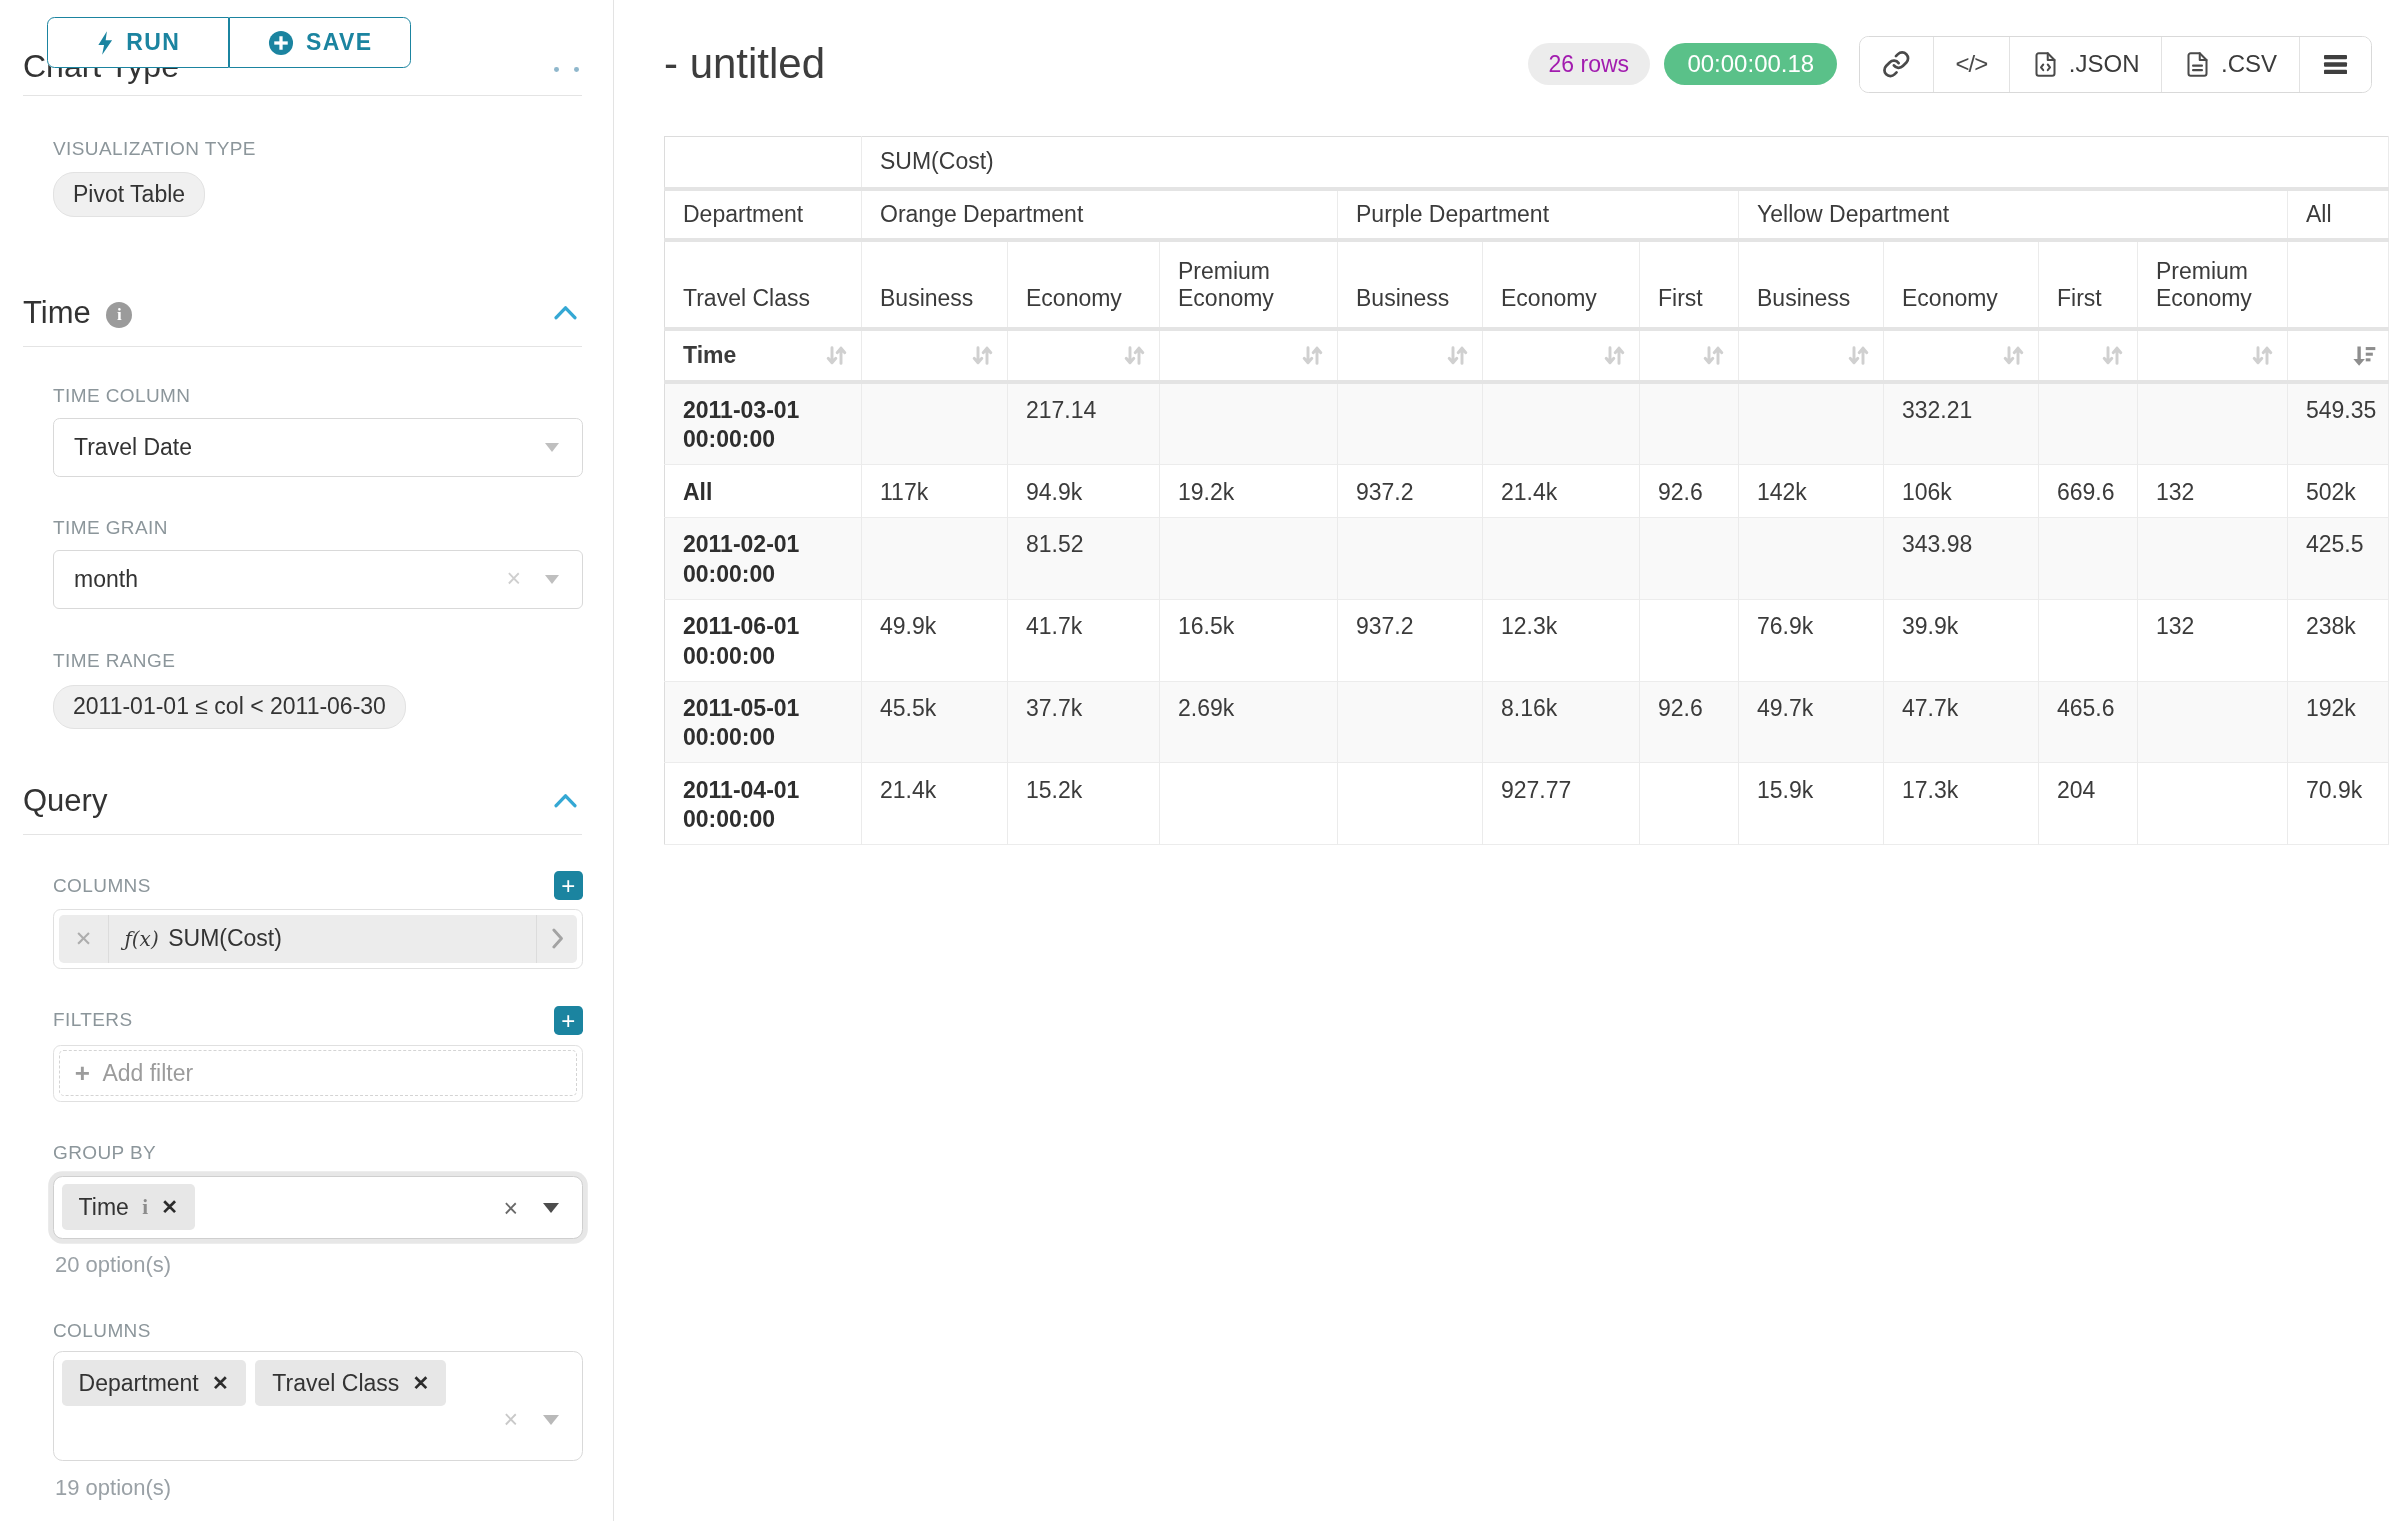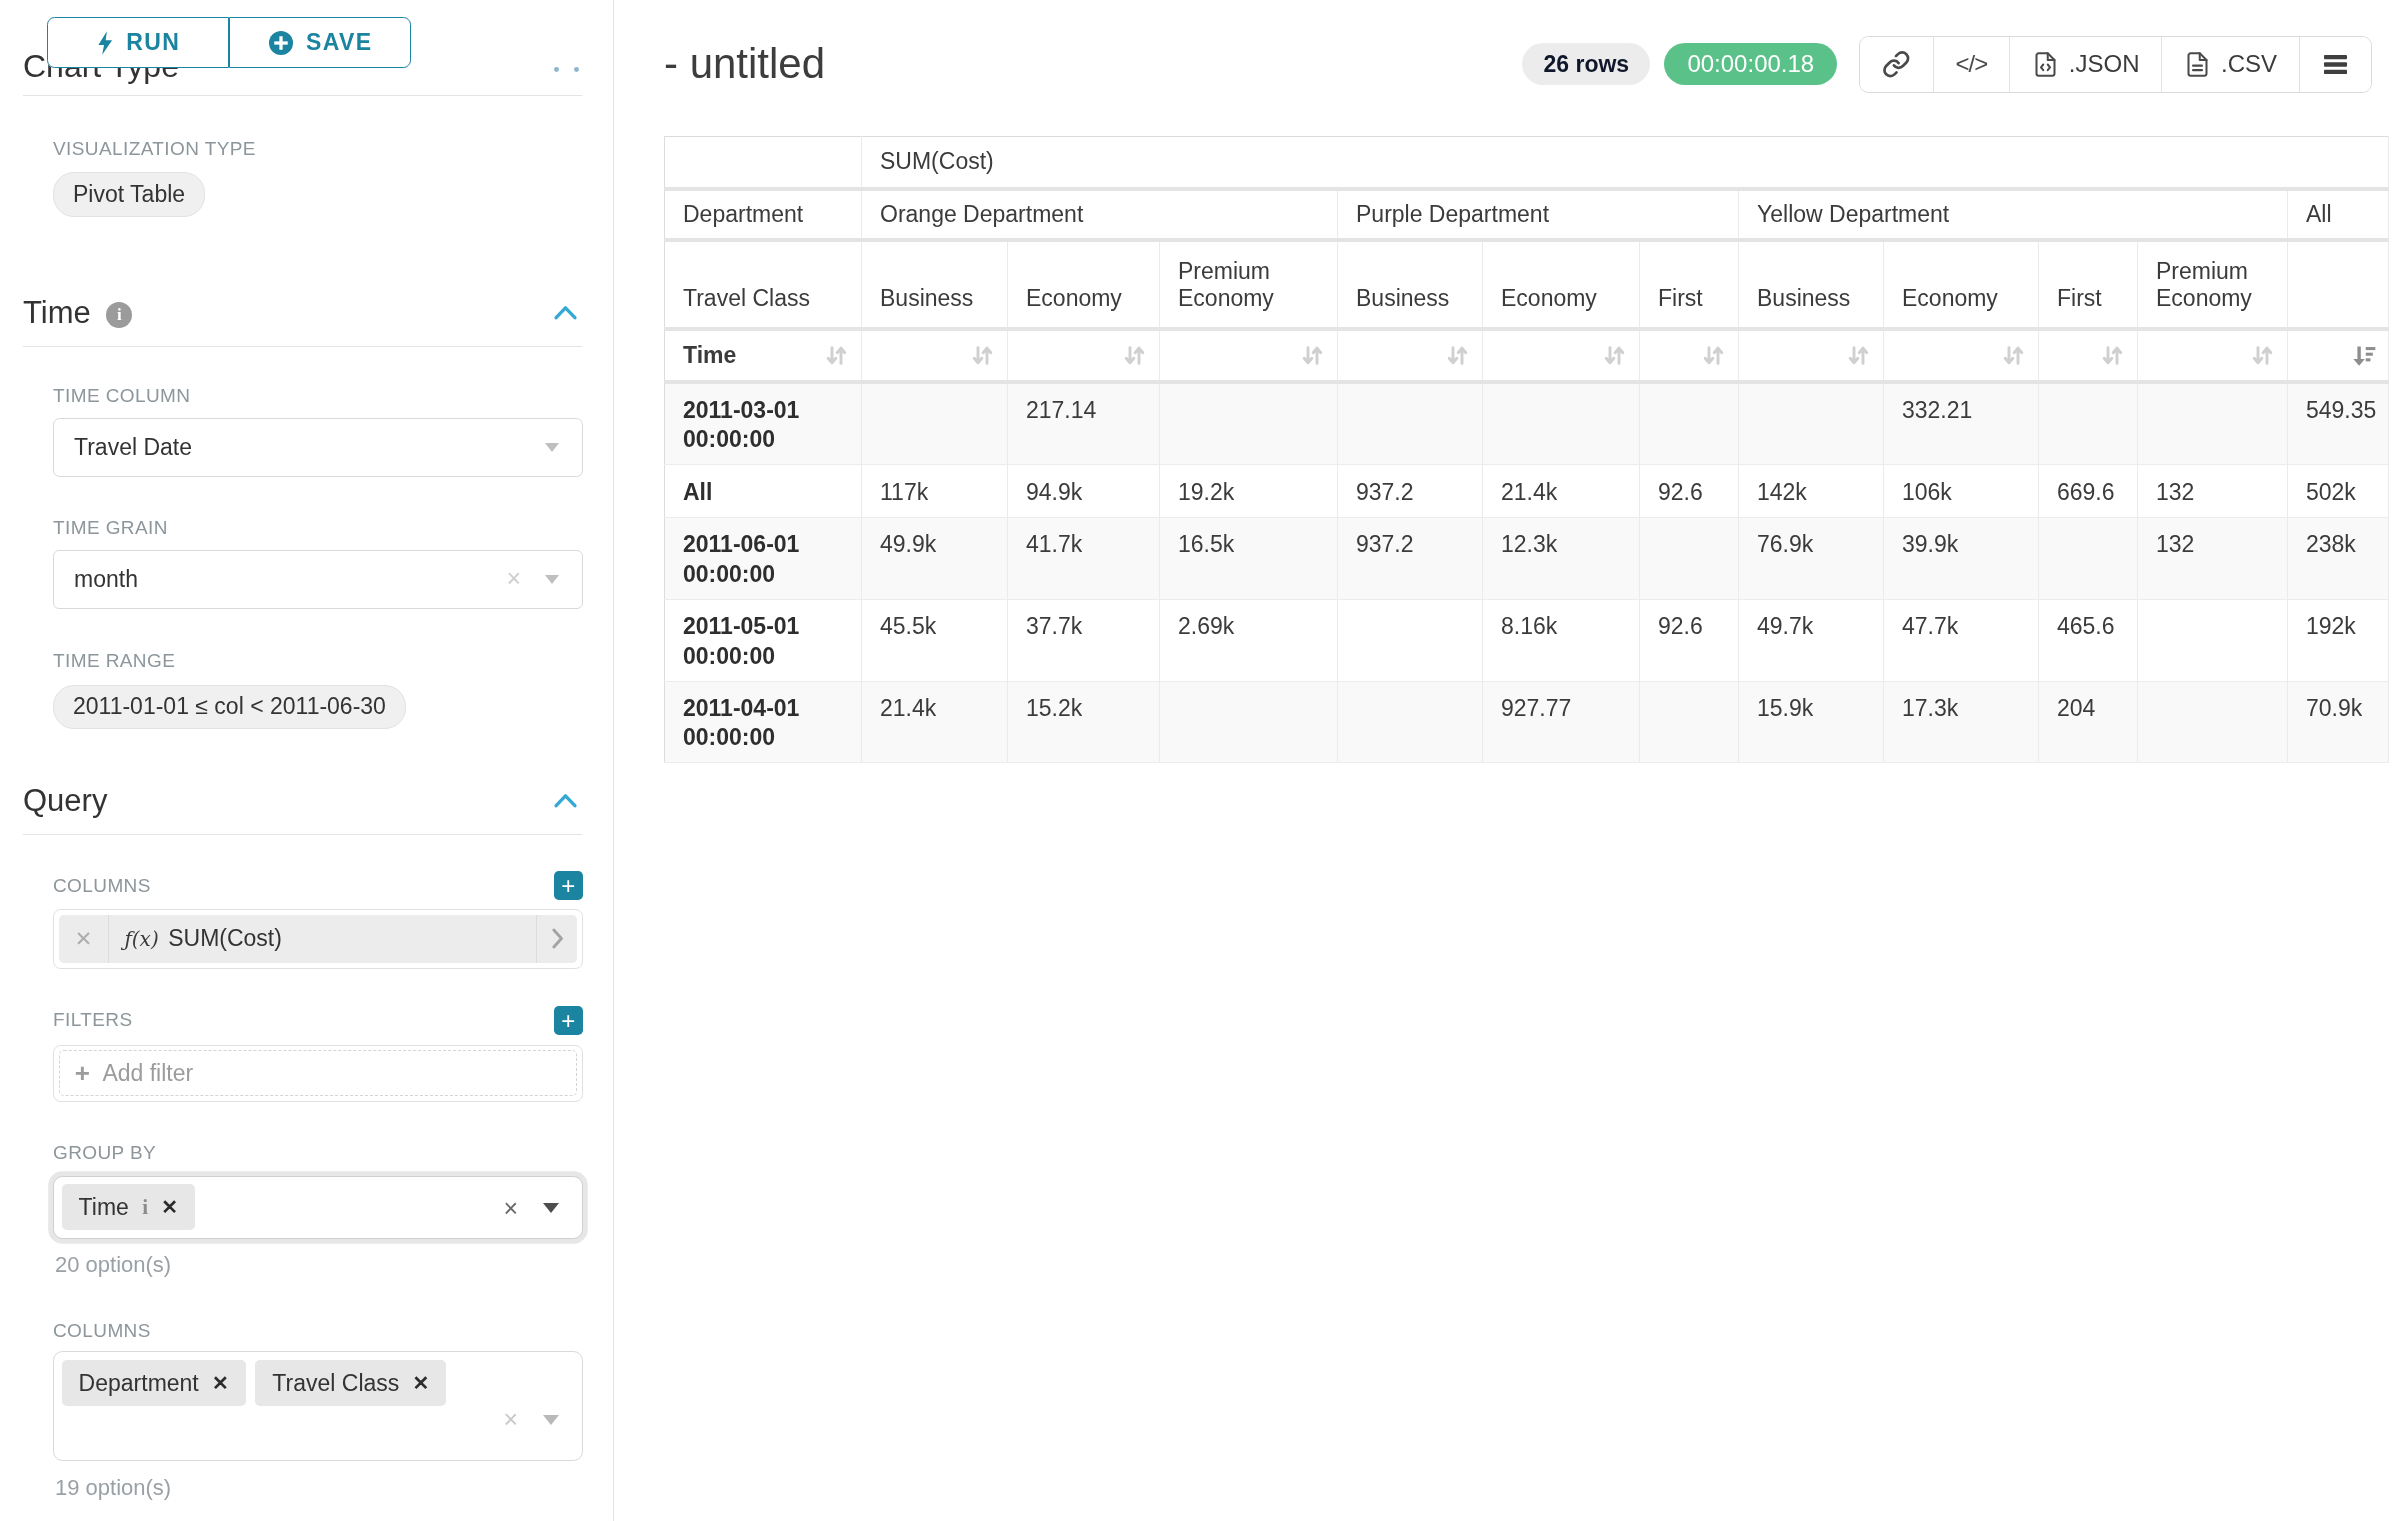--- a/index.html
+++ b/index.html
@@ -84,21 +84,21 @@
   .splitter-dots { position: absolute; left: 554px; top: 67px; z-index: 6; display: flex; gap: 15px; }
   .splitter-dots i { width: 4.8px; height: 4.8px; border-radius: 50%; background: #8fb7cc; }
 
   
   .main { position: absolute; left: 615px; top: 0; width: 1791px; height: 1522px; background: #fff; }
   .main-header { display: flex; justify-content: space-between; align-items: center;
     padding: 23px 34px 0 49px; height: 105px; }
   .chart-title { font-size: 42px; font-weight: 400; color: #3d3d3d; }
   .badges { display: flex; align-items: center; gap: 14.3px; }
   .pill-gray { background: #ececec; border-radius: 21px; height: 42px; display: inline-flex;
-    align-items: center; padding: 0 21px; font-size: 23px; color: #0f172a; font-weight: bold; }
+    align-items: center; padding: 0 21px; font-size: 23px; color: #a21caf; }
   .pill-green { background: #5ac189; border-radius: 21px; height: 42px; display: inline-flex;
     align-items: center; padding: 0 23px; font-size: 24px; color: #fff; }
   .btn-group { display: flex; align-items: stretch; height: 57px; background: #fff;
     border: 1px solid #d9d9d9; border-radius: 9.5px; overflow: hidden; margin-left: 7.6px; }
   .btn-group button { display: flex; align-items: center; gap: 9.5px; padding: 0 22px;
     background: #fff; border: none; border-left: 1px solid #e2e2e2; cursor: pointer;
     font-family: "Liberation Sans", sans-serif; font-size: 24px; color: #3b3b3b; }
   .btn-group button:first-child { border-left: none; }
   .code-txt { font-size: 24px; letter-spacing: -1px; color: #4a4a4a; }
 
@@ -433,20 +433,34 @@
             <td>937.2</td>
             <td>21.4k</td>
             <td>92.6</td>
             <td>142k</td>
             <td>106k</td>
             <td>669.6</td>
             <td>132</td>
             <td>502k</td>
           </tr>
           <tr>
+            <th>2011-02-01 00:00:00</th>
+            <td></td>
+            <td>81.52</td>
+            <td></td>
+            <td></td>
+            <td></td>
+            <td></td>
+            <td></td>
+            <td>343.98</td>
+            <td></td>
+            <td></td>
+            <td>425.5</td>
+          </tr>
+          <tr>
             <th>2011-06-01 00:00:00</th>
             <td>49.9k</td>
             <td>41.7k</td>
             <td>16.5k</td>
             <td>937.2</td>
             <td>12.3k</td>
             <td></td>
             <td>76.9k</td>
             <td>39.9k</td>
             <td></td>

